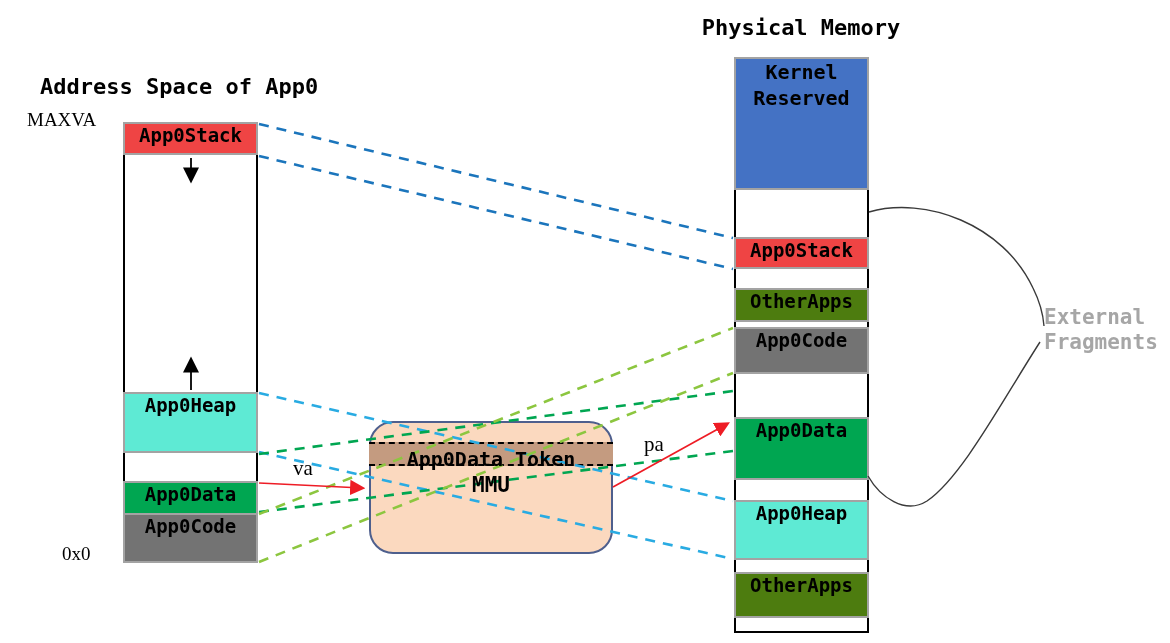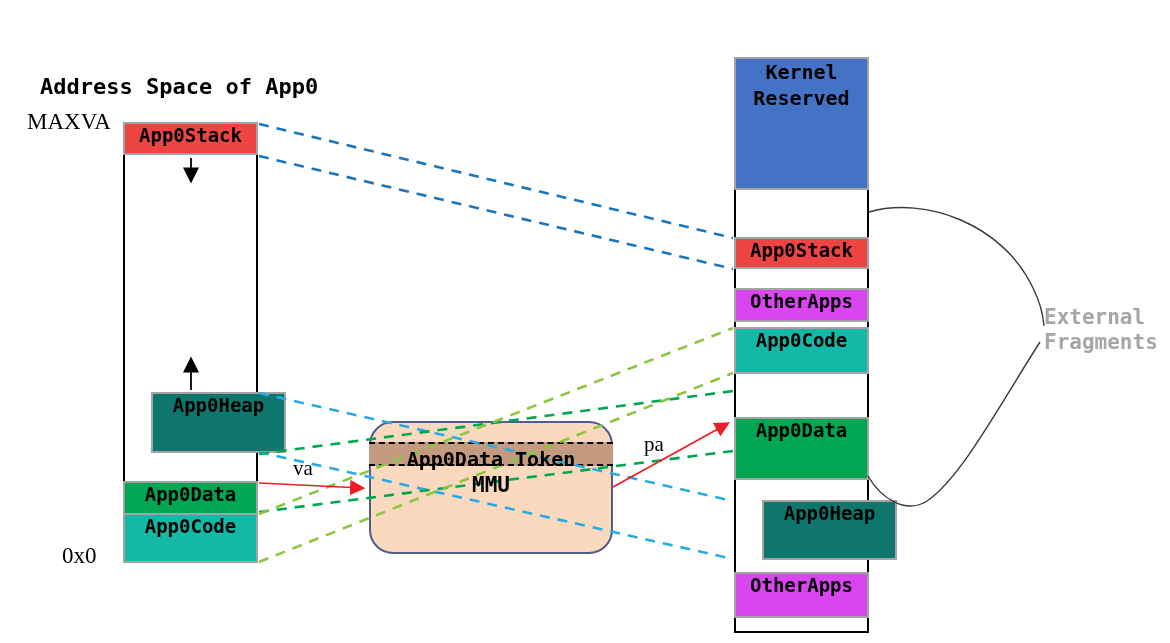--- a/index.html
+++ b/index.html
@@ -6,47 +6,48 @@
   #canvas{position:relative;width:1170px;height:643px;background:#ffffff;overflow:hidden;
           font-family:"DejaVu Sans Mono","Liberation Mono",monospace;}
   .abs{position:absolute;box-sizing:border-box;}
   .mono-b{font-family:"DejaVu Sans Mono","Liberation Mono",monospace;font-weight:bold;color:#000;}
   .serif{font-family:"Liberation Serif","DejaVu Serif",serif;color:#000;}
   .block{border:2px solid #a3a3a3;display:flex;align-items:flex-start;justify-content:center;
          font-weight:bold;font-size:19px;color:#000;z-index:2;}
   .colframe{border:2px solid #000;background:#fff;z-index:1;}
   
   .stack-blue{background:#ef4444;}
-  .heap-cyan{background:#0f766e;margin-left:28px;}
+  .heap-cyan{background:#5eead4;}
   .data-green{background:#00A651;margin-top:28px;}
-  .code-green{background:#14b8a6;}
-  .other-yellow{background:#d946ef;}
+  .code-green{background:#737373;}
+  .other-yellow{background:#4d7c0f;}
   .kernel-blue{background:#4472C4;}
   .title{font-size:22px;font-weight:bold;z-index:3;}
-  .addr-label{font-size:23px;z-index:3;}
+  .addr-label{font-size:19px;z-index:3;}
   .mmu-box{left:369px;top:421px;width:244px;height:133px;background:#FBD9BF;
            border:2px solid #4E5F8D;border-radius:24px;z-index:2;}
   .token-band{left:369px;top:442px;width:244px;height:24px;background:#C49B80;
               border-top:2px dashed #000;border-bottom:2px dashed #000;z-index:3;}
   .token-text{left:369px;top:443px;width:244px;height:32px;display:flex;align-items:center;
               justify-content:center;font-size:20px;z-index:6;}
   .mmu-text{left:369px;top:472px;width:244px;height:26px;display:flex;align-items:center;
             justify-content:center;font-size:21px;z-index:6;}
   .ext-frag{left:1044px;top:305px;width:126px;font-size:21px;font-weight:bold;color:#A6A6A6;
             line-height:25px;z-index:3;}
   svg.overlay{position:absolute;left:0;top:0;z-index:4;pointer-events:none;}
   .va-label{left:293px;top:456px;font-size:21px;z-index:5;}
   .pa-label{left:644px;top:432px;font-size:21px;z-index:5;}
 </style>
 </head>
 <body>
 
 <div id="canvas">
 
   <div class="abs title mono-b" style="left:40px;top:74px;">Address Space of App0</div>
+  <div class="abs title mono-b" style="left:660px;top:15px;width:282px;text-align:center;">Physical Memory</div>
   <div class="abs addr-label serif" style="left:27px;top:109px;">MAXVA</div>
   <div class="abs addr-label serif" style="left:62px;top:543px;">0x0</div>
 
   <div class="abs colframe" style="left:123px;top:122px;width:135px;height:441px;"></div>
   <div class="abs block stack-blue" style="left:123px;top:122px;width:135px;height:33px;">App0Stack</div>
   <div class="abs block heap-cyan" style="left:123px;top:392px;width:135px;height:61px;">App0Heap</div>
   <div class="abs block data-green" style="left:123px;top:453px;width:135px;height:60px;">App0Data</div>
   <div class="abs block code-green" style="left:123px;top:513px;width:135px;height:50px;">App0Code</div>
 
   <div class="abs colframe" style="left:734px;top:57px;width:135px;height:576px;"></div>

